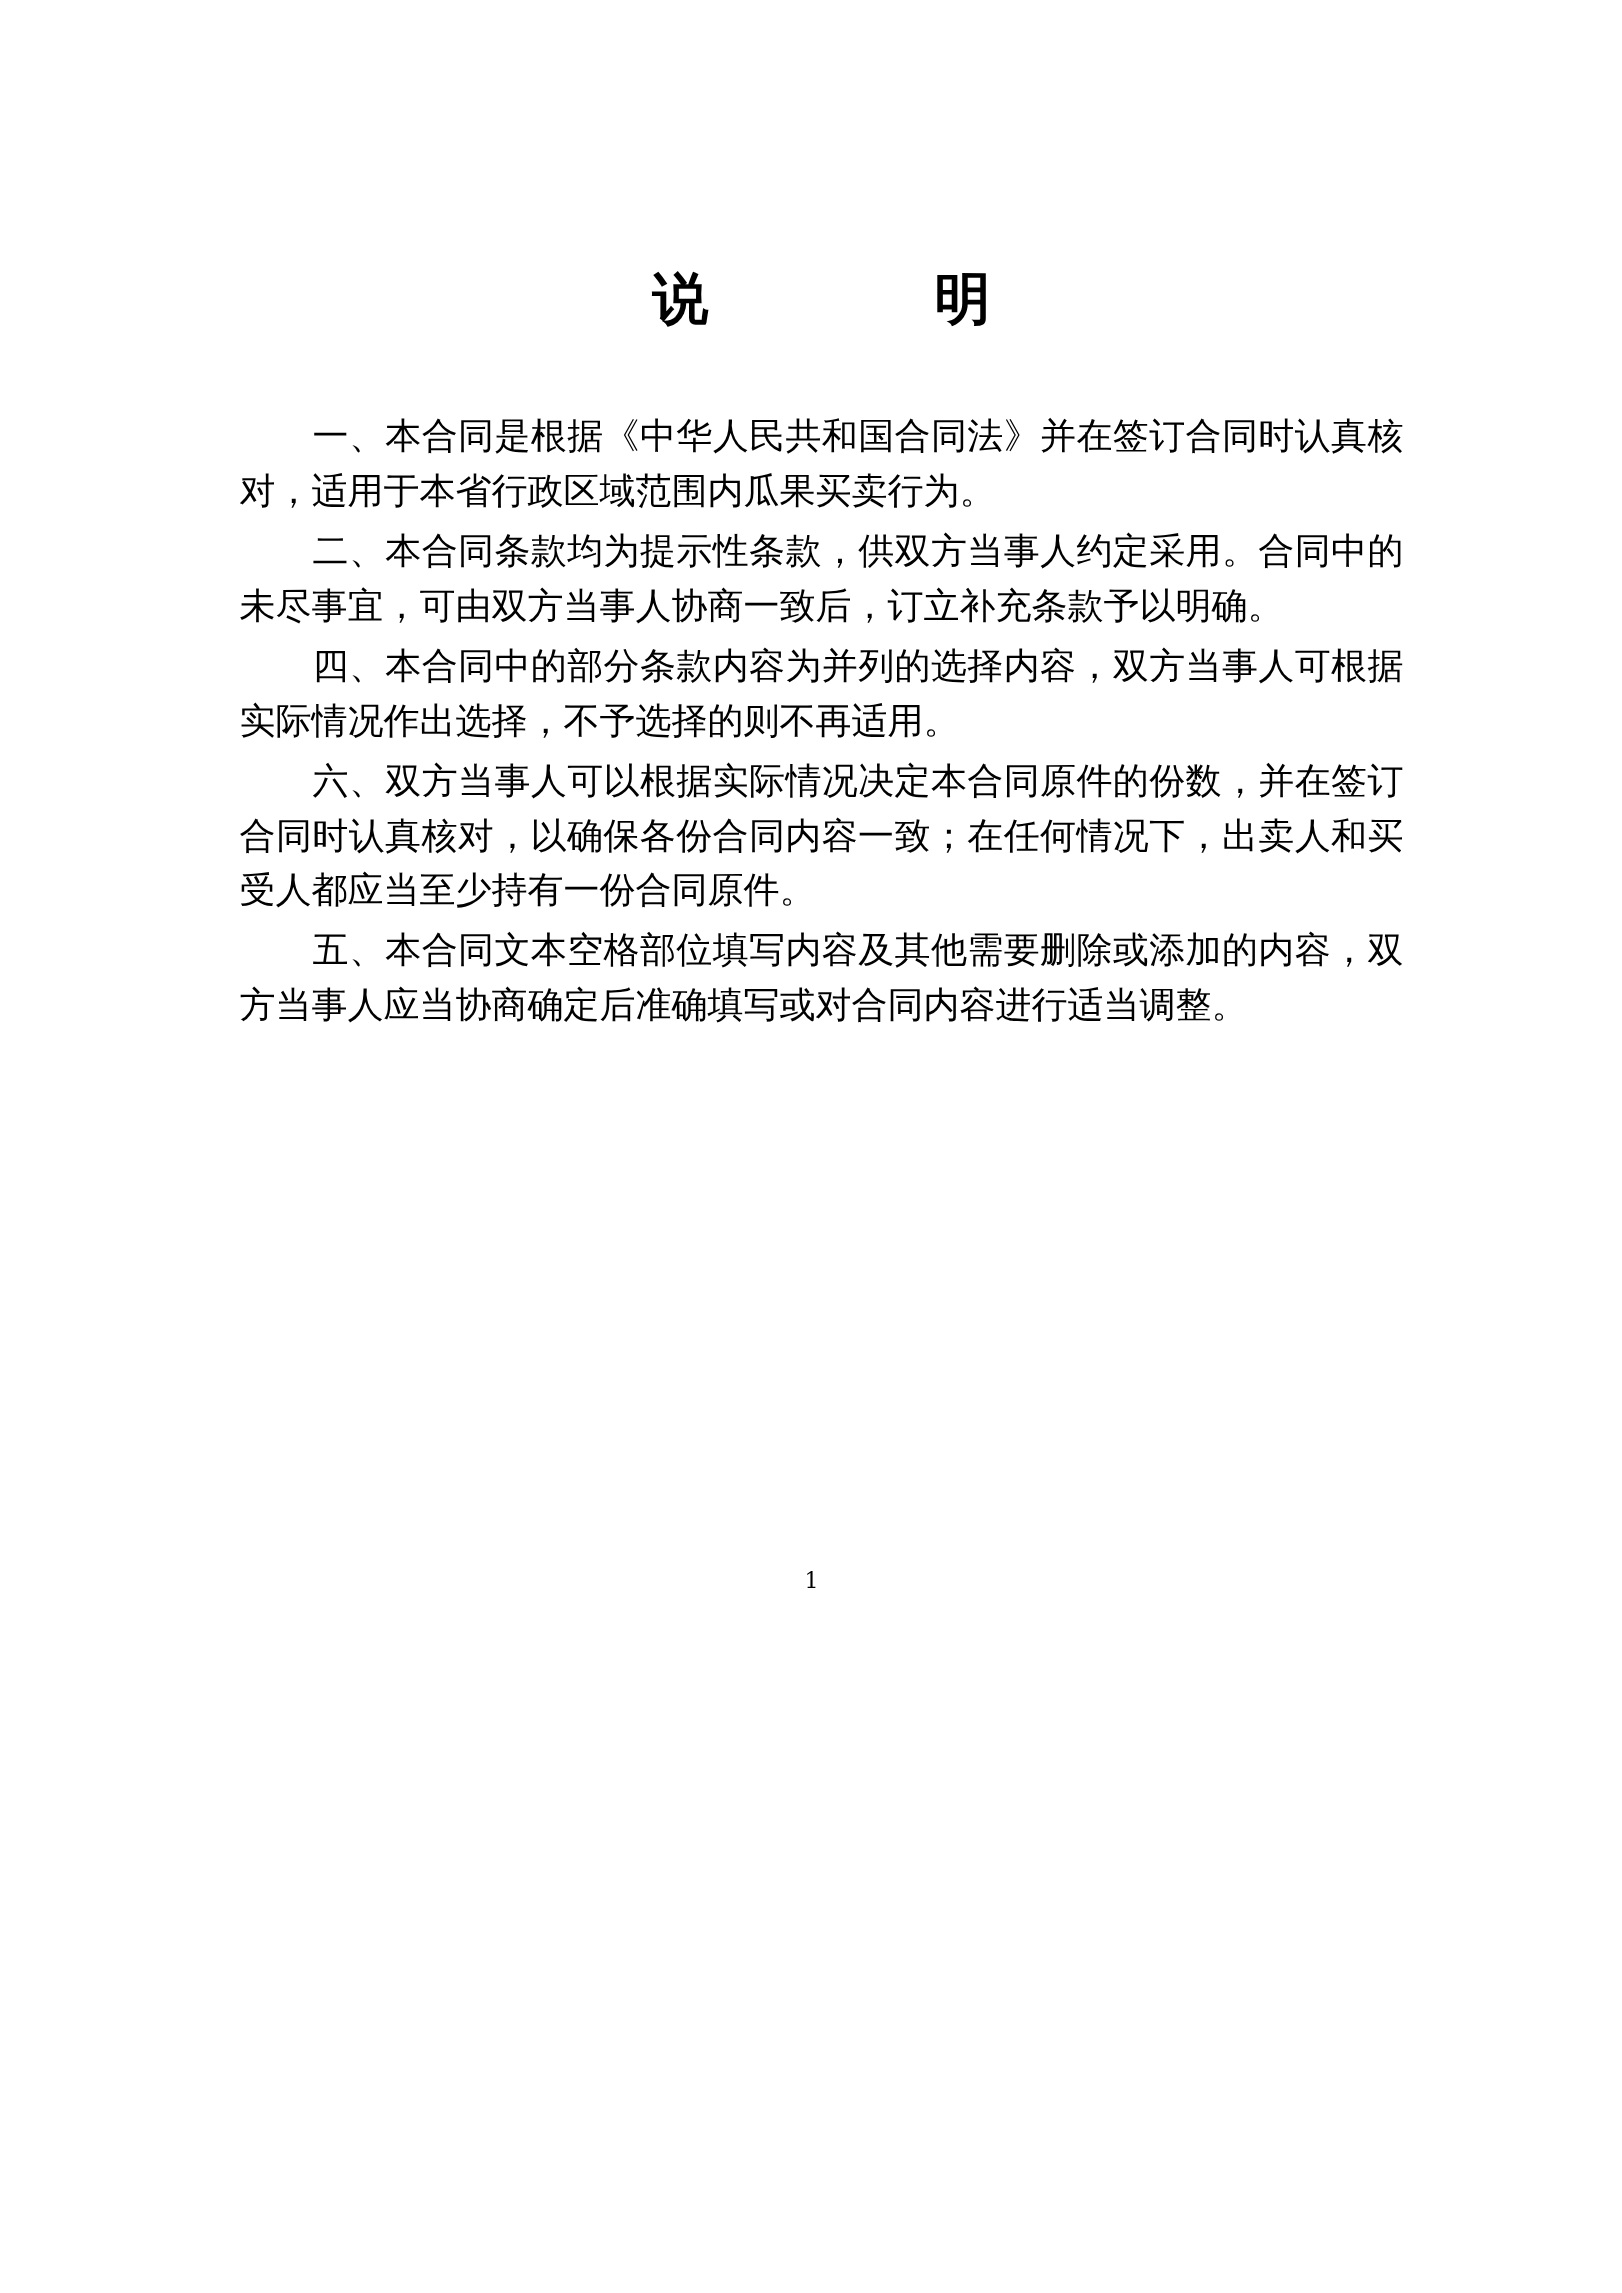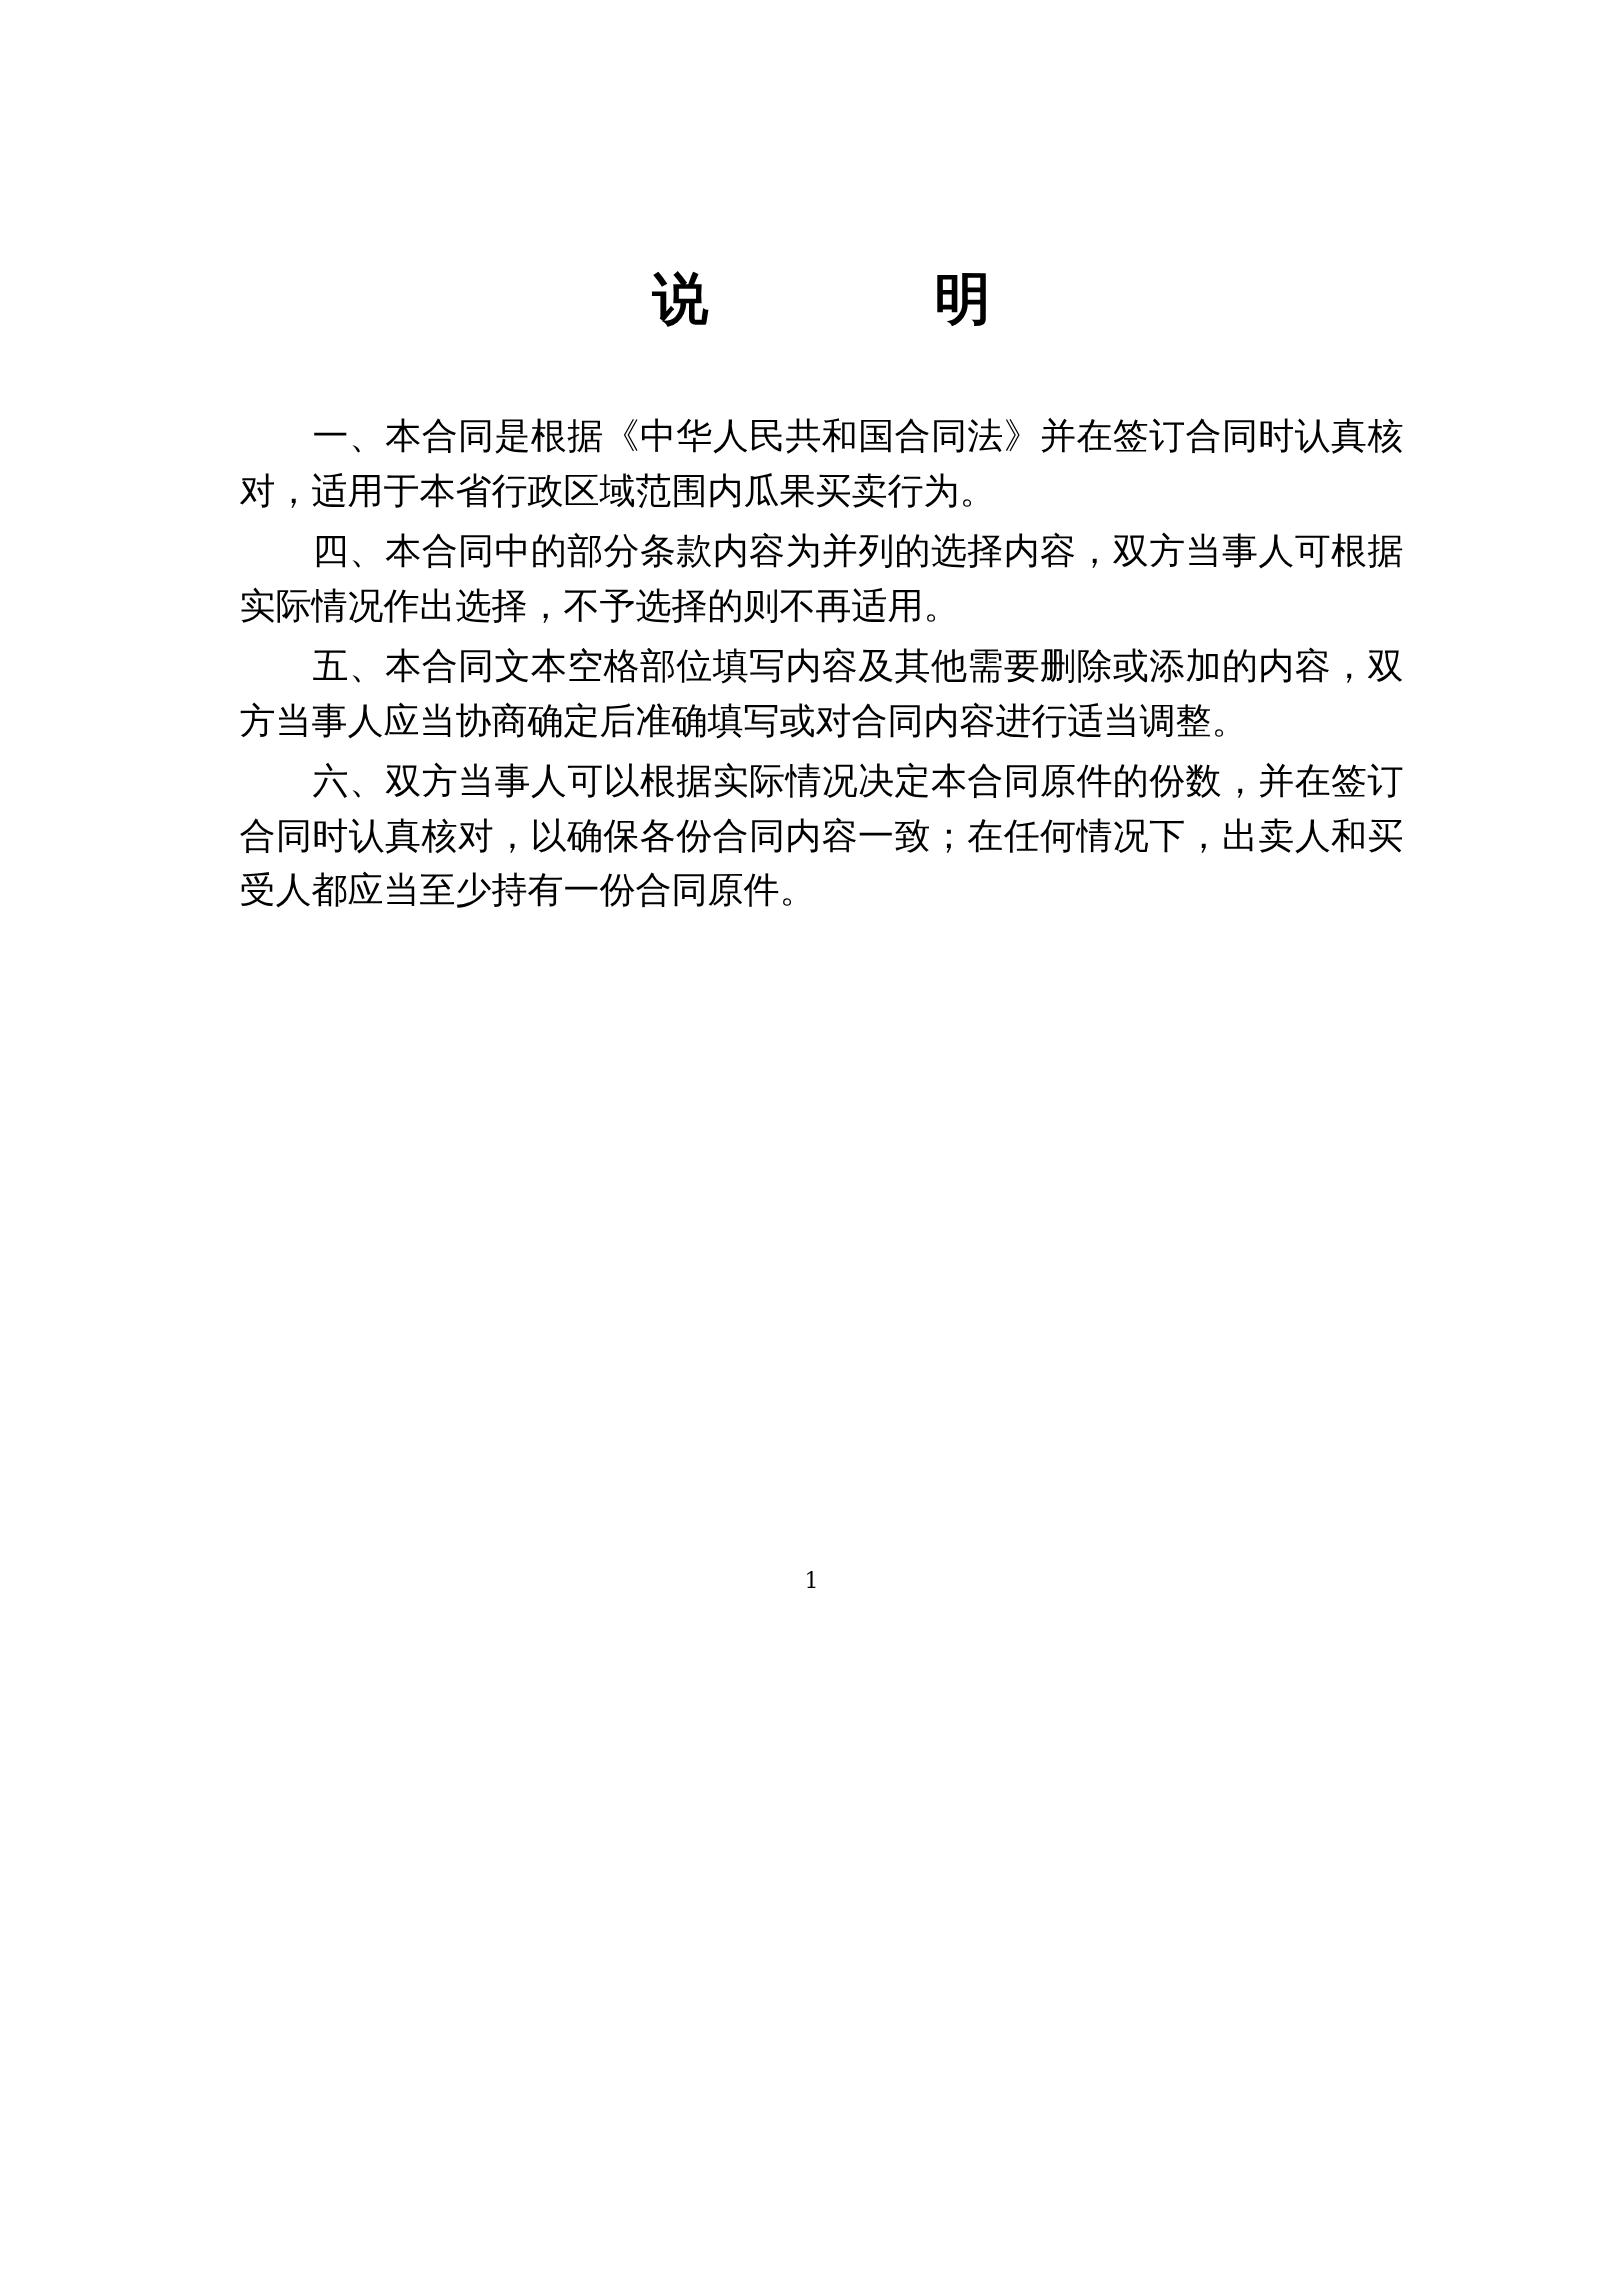--- a/index.html
+++ b/index.html
@@ -55,21 +55,22 @@
 </style>
 </head>
 <body>
 
 <div class="page">
 
   <h1 class="doc-title">说　　明</h1>
 
   <div class="body-block">
     <p class="para">一、本合同是根据《中华人民共和国合同法》并在签订合同时认真核对，适用于本省行政区域范围内瓜果买卖行为。</p>
+    <p class="para">二、本合同条款均为提示性条款，供双方当事人约定采用。合同中的未尽事宜，可由双方当事人协商一致后，订立补充条款予以明确。</p>
     <p class="para">四、本合同中的部分条款内容为并列的选择内容，双方当事人可根据实际情况作出选择，不予选择的则不再适用。</p>
+    <p class="para">六、双方当事人可以根据实际情况决定本合同原件的份数，并在签订合同时认真核对，以确保各份合同内容一致；在任何情况下，出卖人和买受人都应当至少持有一份合同原件。</p>
     <p class="para">五、本合同文本空格部位填写内容及其他需要删除或添加的内容，双方当事人应当协商确定后准确填写或对合同内容进行适当调整。</p>
-    <p class="para">六、双方当事人可以根据实际情况决定本合同原件的份数，并在签订合同时认真核对，以确保各份合同内容一致；在任何情况下，出卖人和买受人都应当至少持有一份合同原件。</p>
   </div>
 
   <div class="page-number">1</div>
 
 </div>
 
 
 </body></html>

